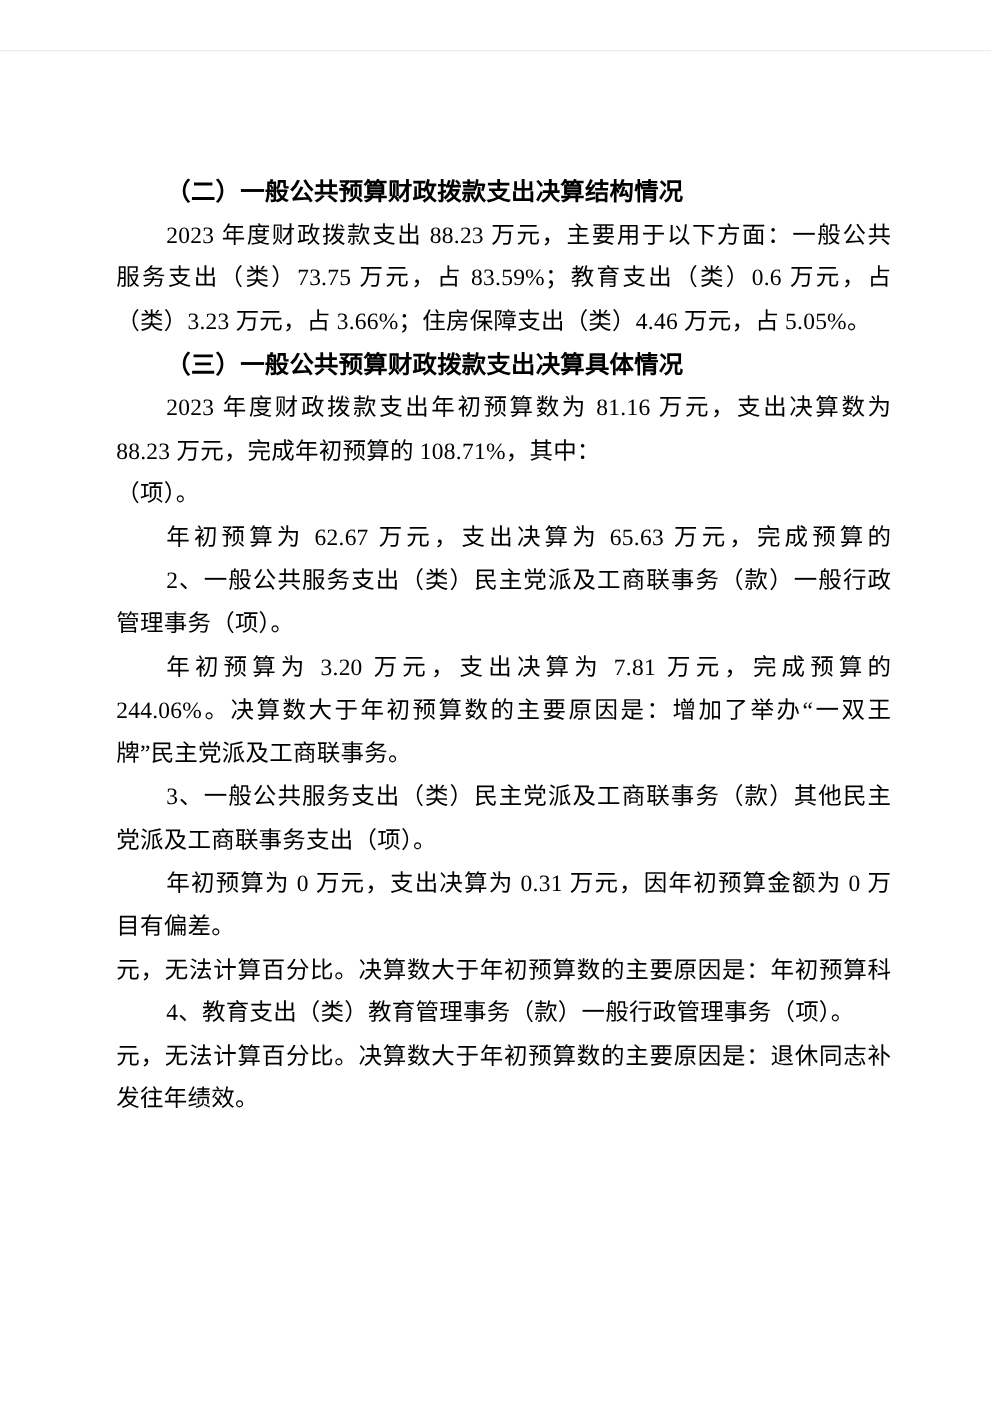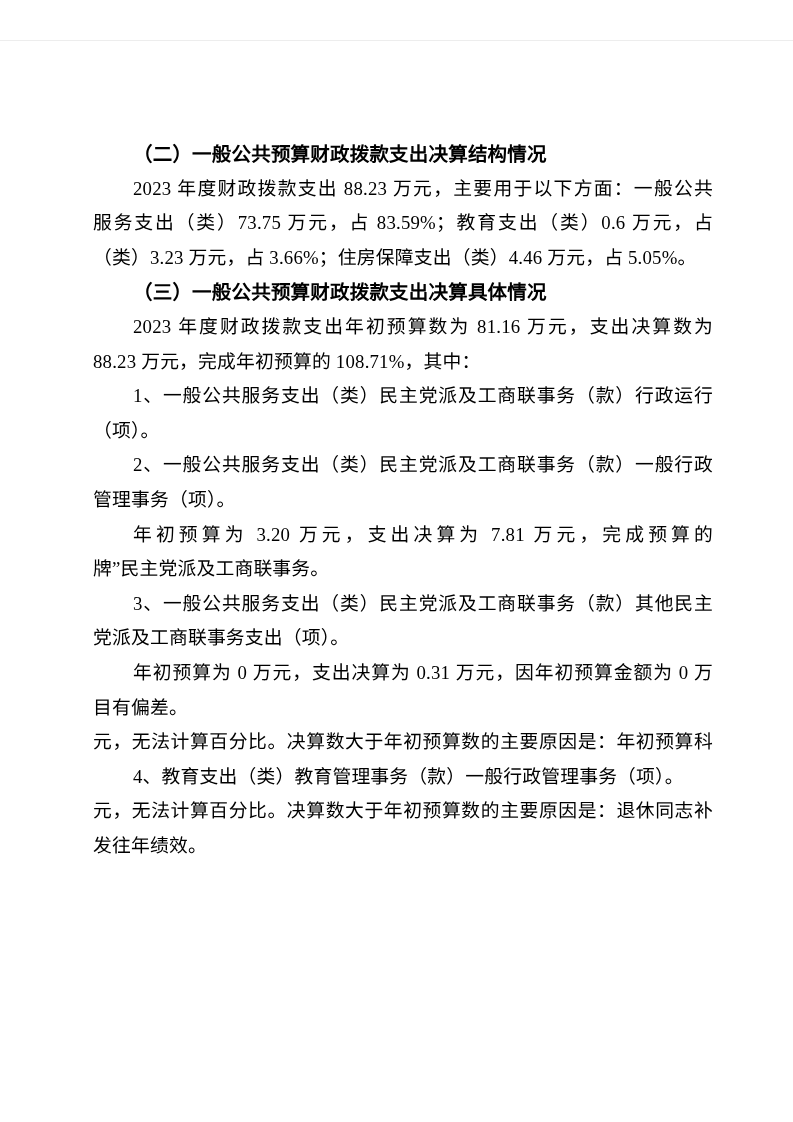--- a/index.html
+++ b/index.html
@@ -61,28 +61,29 @@
 
     <div class="ln ind jst">2023 年度财政拨款支出 88.23 万元，主要用于以下方面：一般公共</div>
     <div class="ln jst">服务支出（类）73.75 万元，占 83.59%；教育支出（类）0.6 万元，占</div>
     <div class="ln">（类）3.23 万元，占 3.66%；住房保障支出（类）4.46 万元，占 5.05%。</div>
 
     <div class="ln h ind">（三）一般公共预算财政拨款支出决算具体情况</div>
 
     <div class="ln ind jst">2023 年度财政拨款支出年初预算数为 81.16 万元，支出决算数为</div>
     <div class="ln">88.23 万元，完成年初预算的 108.71%，其中：</div>
 
-    <div class="ln ind jst">1、一般公共服务支出（类）民主党派及工商联事务（款）行政运行</div>
     <div class="ln">（项）。</div>
 
+    <div class="ln ind jst">年初预算为 62.67 万元，支出决算为 65.63 万元，完成预算的</div>
 
     <div class="ln ind jst">2、一般公共服务支出（类）民主党派及工商联事务（款）一般行政</div>
     <div class="ln">管理事务（项）。</div>
 
     <div class="ln ind jst">年初预算为 3.20 万元，支出决算为 7.81 万元，完成预算的</div>
+    <div class="ln jst">244.06%。决算数大于年初预算数的主要原因是：增加了举办“一双王</div>
     <div class="ln">牌”民主党派及工商联事务。</div>
 
     <div class="ln ind jst">3、一般公共服务支出（类）民主党派及工商联事务（款）其他民主</div>
     <div class="ln">党派及工商联事务支出（项）。</div>
 
     <div class="ln ind jst">年初预算为 0 万元，支出决算为 0.31 万元，因年初预算金额为 0 万</div>
     <div class="ln">目有偏差。</div>
     <div class="ln jst">元，无法计算百分比。决算数大于年初预算数的主要原因是：年初预算科</div>
 
     <div class="ln ind">4、教育支出（类）教育管理事务（款）一般行政管理事务（项）。</div>

